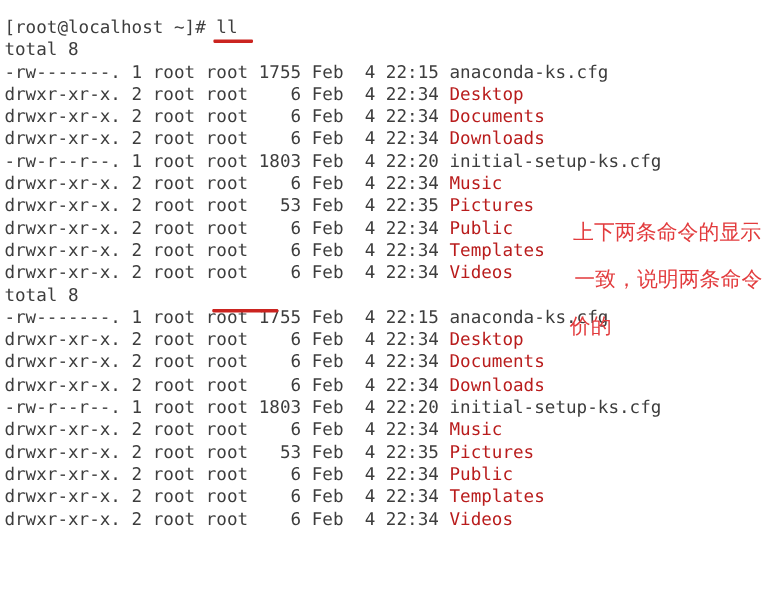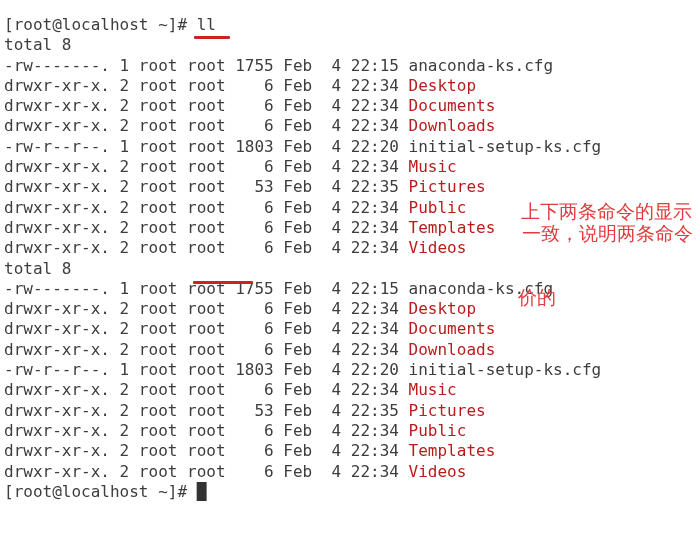--- a/index.html
+++ b/index.html
@@ -36,21 +36,21 @@
   .ann {
     position: absolute;
     font-size: 19px;
     line-height: 22px;
     color: #e23b3d;
     white-space: nowrap;
     font-family: "DejaVu Sans", "Liberation Sans", sans-serif;
     text-align: center;
   }
   #ann1 { left: 521px; top: 200px; }
-  #ann2 { left: 522px; top: 222px; }
+  #ann2 { left: 522px; top: 243px; }
   #ann3 { left: 518px; top: 286px; }
 </style>
 </head>
 <body>
 
 <div class="terminal" id="term">
     <div class="line"><span class="prompt">[root@localhost ~]# </span><span class="cmd">ll</span></div>
     <div class="line">total 8</div>
     <div class="line"><span class="meta">-rw-------. 1 root root 1755 Feb  4 22:15 </span><span class="filename">anaconda-ks.cfg</span></div>
     <div class="line"><span class="meta">drwxr-xr-x. 2 root root    6 Feb  4 22:34 </span><span class="dirname">Desktop</span></div>
@@ -66,21 +66,20 @@
     <div class="line"><span class="meta">-rw-------. 1 root root 1755 Feb  4 22:15 </span><span class="filename">anaconda-ks.cfg</span></div>
     <div class="line"><span class="meta">drwxr-xr-x. 2 root root    6 Feb  4 22:34 </span><span class="dirname">Desktop</span></div>
     <div class="line"><span class="meta">drwxr-xr-x. 2 root root    6 Feb  4 22:34 </span><span class="dirname">Documents</span></div>
     <div class="line"><span class="meta">drwxr-xr-x. 2 root root    6 Feb  4 22:34 </span><span class="dirname">Downloads</span></div>
     <div class="line"><span class="meta">-rw-r--r--. 1 root root 1803 Feb  4 22:20 </span><span class="filename">initial-setup-ks.cfg</span></div>
     <div class="line"><span class="meta">drwxr-xr-x. 2 root root    6 Feb  4 22:34 </span><span class="dirname">Music</span></div>
     <div class="line"><span class="meta">drwxr-xr-x. 2 root root   53 Feb  4 22:35 </span><span class="dirname">Pictures</span></div>
     <div class="line"><span class="meta">drwxr-xr-x. 2 root root    6 Feb  4 22:34 </span><span class="dirname">Public</span></div>
     <div class="line"><span class="meta">drwxr-xr-x. 2 root root    6 Feb  4 22:34 </span><span class="dirname">Templates</span></div>
     <div class="line"><span class="meta">drwxr-xr-x. 2 root root    6 Feb  4 22:34 </span><span class="dirname">Videos</span></div>
-    <div class="line"><span class="prompt">[root@localhost ~]# </span><span class="cursor">█</span></div>
   </div>
 
 <div class="redline" id="ul1"></div>
 <div class="redline" id="ul2"></div>
 
 <div class="ann" id="ann1">上下两条命令的显示</div>
 <div class="ann" id="ann2">一致，说明两条命令</div>
 <div class="ann" id="ann3">价的</div>
 
 </body></html>

